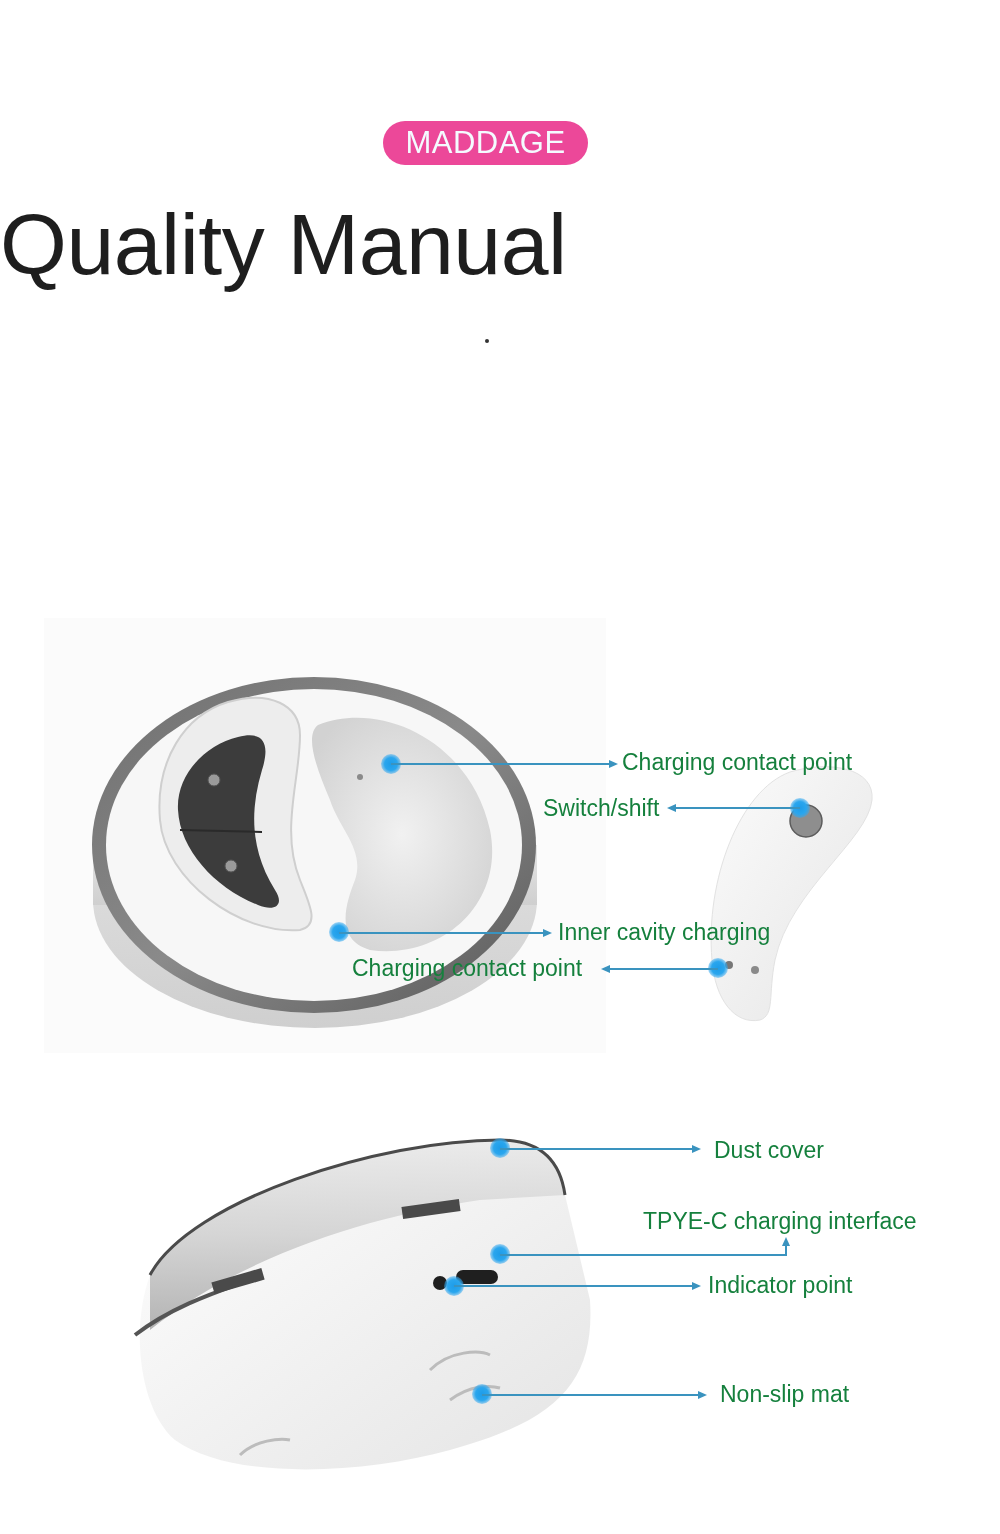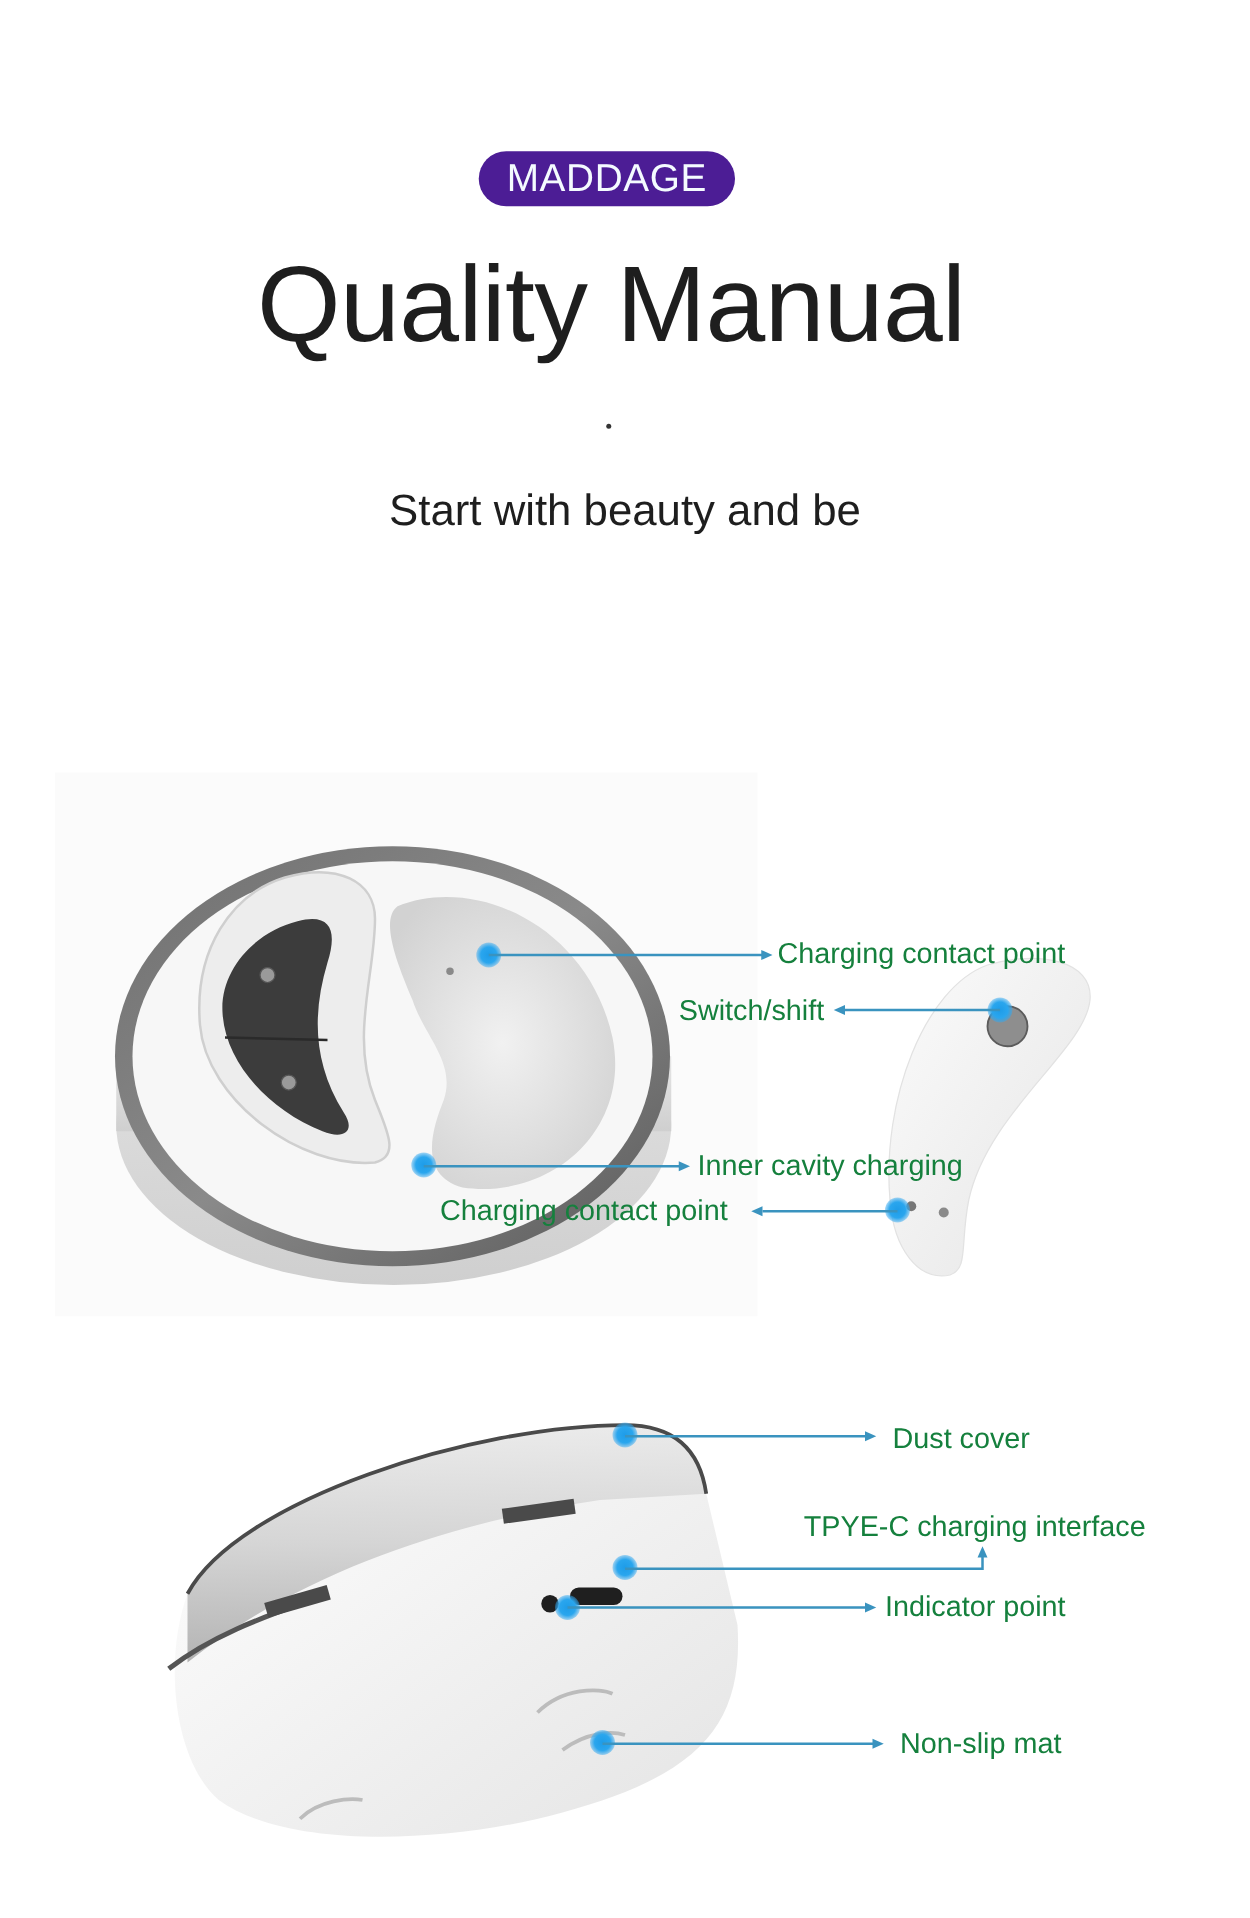--- a/index.html
+++ b/index.html
@@ -1,26 +1,26 @@
 <!DOCTYPE html>
 <html><head>
   <meta charset="utf-8">
   <style>
     * { margin:0; padding:0; box-sizing:border-box; }
     html, body { width:1000px; height:1534px; background:#ffffff; overflow:hidden; }
     body { position:relative; font-family:"Liberation Sans", sans-serif; color:#1c1c1c; }
 
     .brand-pill {
       position:absolute; left:383px; top:121px; width:205px; height:44px;
-      border-radius:22px; background:#4c1d95;
+      border-radius:22px; background:#ec4899;
       color:#f4fbff; font-size:31px; letter-spacing:0.5px;
       display:flex; align-items:center; justify-content:center;
     }
     .title {
-      position:absolute; left:0; top:194px; width:978px; text-align:center;
+      position:absolute; left:0; top:194px; width:978px; text-align:left;
       font-size:86px; color:#1e1e1e; letter-spacing:-0.5px; line-height:100px;
     }
     .dot { position:absolute; left:485px; top:339px; width:4px; height:4px; border-radius:50%; background:#333; }
     .subtitle {
       position:absolute; left:0; top:386px; width:1000px; text-align:center;
       font-size:35px; line-height:46px; color:#1e1e1e;
     }
 
     .panel1 { position:absolute; left:44px; top:618px; width:562px; height:435px; background:#fbfbfb; }
 
@@ -36,21 +36,20 @@
     }
     svg { position:absolute; overflow:visible; }
   </style>
 </head>
 <body>
 
 <div class="brand-pill">MADDAGE</div>
 <div class="title">Quality Manual</div>
 <div class="dot"></div>
 <div class="subtitle">
-  <div>Start with beauty and be</div>
 </div>
 
 <div class="panel1"></div>
 
 <svg width="1000" height="1534" style="left:0;top:0;">
   <defs>
     <linearGradient id="baseG" x1="0" y1="0" x2="0" y2="1">
       <stop offset="0" stop-color="#e6e6e6"></stop>
         <stop offset="1" stop-color="#cfcfcf"></stop>
     </linearGradient>

